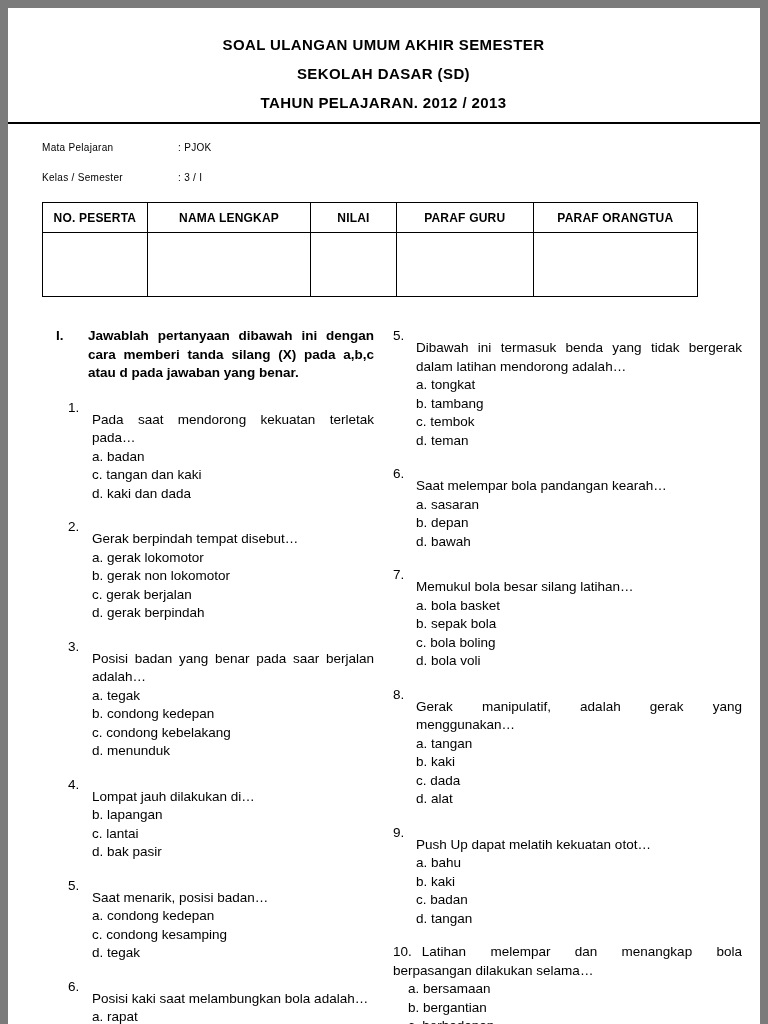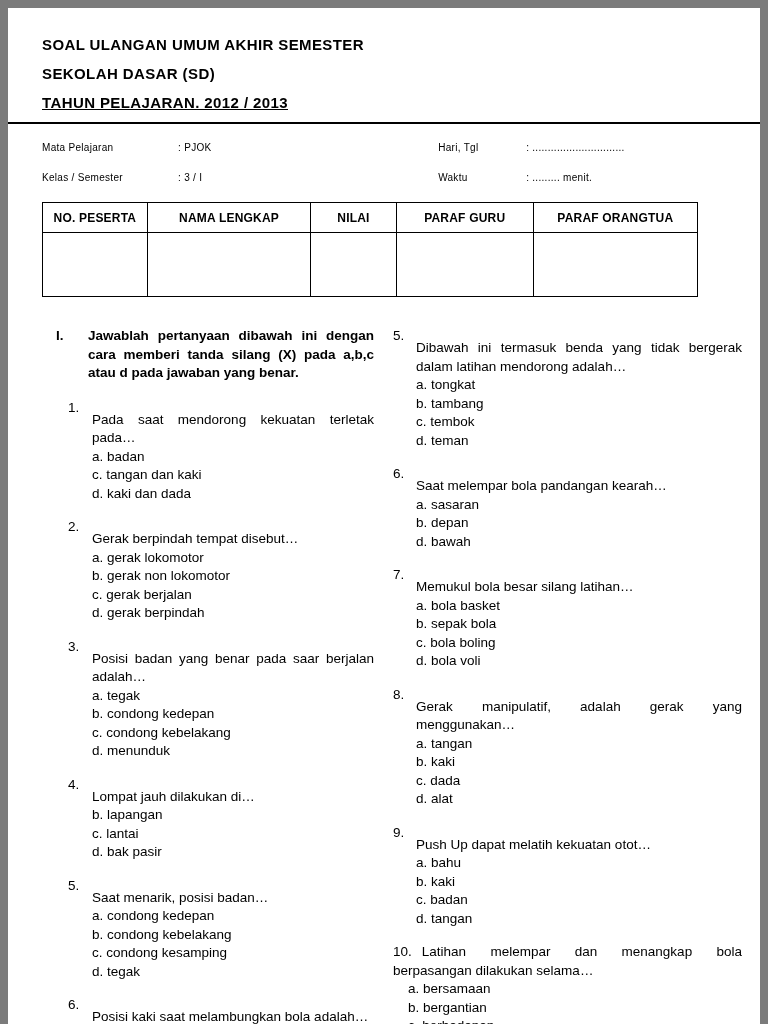--- a/index.html
+++ b/index.html
@@ -10,29 +10,29 @@
     font-family:"Liberation Sans", sans-serif;
     color:#000;
   }
   .page {
     margin:8px 8px 0 8px;
     background:#ffffff;
     height:1016px;
     padding:26px 35px 0 34px;
     overflow:hidden;
   }
-  .titles { }
+  .titles { text-align:center; }
   .title {
     font-weight:bold;
     font-size:15px;
     line-height:22px;
     margin-bottom:7px;
     letter-spacing:0.4px;
   }
-  .title.underlined { text-decoration:underline; margin-bottom:0; }
+  .title.underlined { margin-bottom:0; }
   .rule { border-top:2px solid #000; margin:8px -35px 0 -34px; }
 
   .meta { display:flex; margin-top:14px; }
   .meta-col.left { width:58%; }
   .meta-col.right { width:42%; }
   .meta-row {
     display:flex;
     font-size:10px;
     line-height:20px;
     margin-bottom:10px;
@@ -100,30 +100,20 @@
 
   <div class="meta">
     <div class="meta-col left">
       <div class="meta-row">
         <span class="meta-label">Mata Pelajaran</span>
         <span class="meta-value">: PJOK</span>
       </div>
       <div class="meta-row">
         <span class="meta-label">Kelas / Semester</span>
         <span class="meta-value">: 3 / I</span>
-      </div>
-    </div>
-    <div class="meta-col right">
-      <div class="meta-row">
-        <span class="meta-label">Hari, Tgl</span>
-        <span class="meta-value">: ..............................</span>
-      </div>
-      <div class="meta-row">
-        <span class="meta-label">Waktu</span>
-        <span class="meta-value">: ......... menit.</span>
       </div>
     </div>
   </div>
 
   <table class="exam-table">
     <colgroup>
       <col class="cw1">
         <col class="cw2">
         <col class="cw3">
         <col class="cw4">
@@ -201,21 +191,20 @@
                 <div class="q-option">d. bak pasir</div>
               </div>
             </div>
           </div>
           <div class="question">
             <span class="q-num">5.</span>
             <div class="q-body">
               <p class="q-text">Saat menarik, posisi badan…</p>
               <div class="q-options">
                 <div class="q-option">a. condong kedepan</div>
-                <div class="q-option">b. condong kebelakang</div>
                 <div class="q-option">c. condong kesamping</div>
                 <div class="q-option">d. tegak</div>
               </div>
             </div>
           </div>
           <div class="question">
             <span class="q-num">6.</span>
             <div class="q-body">
               <p class="q-text">Posisi kaki saat melambungkan bola adalah…</p>
               <div class="q-options">

